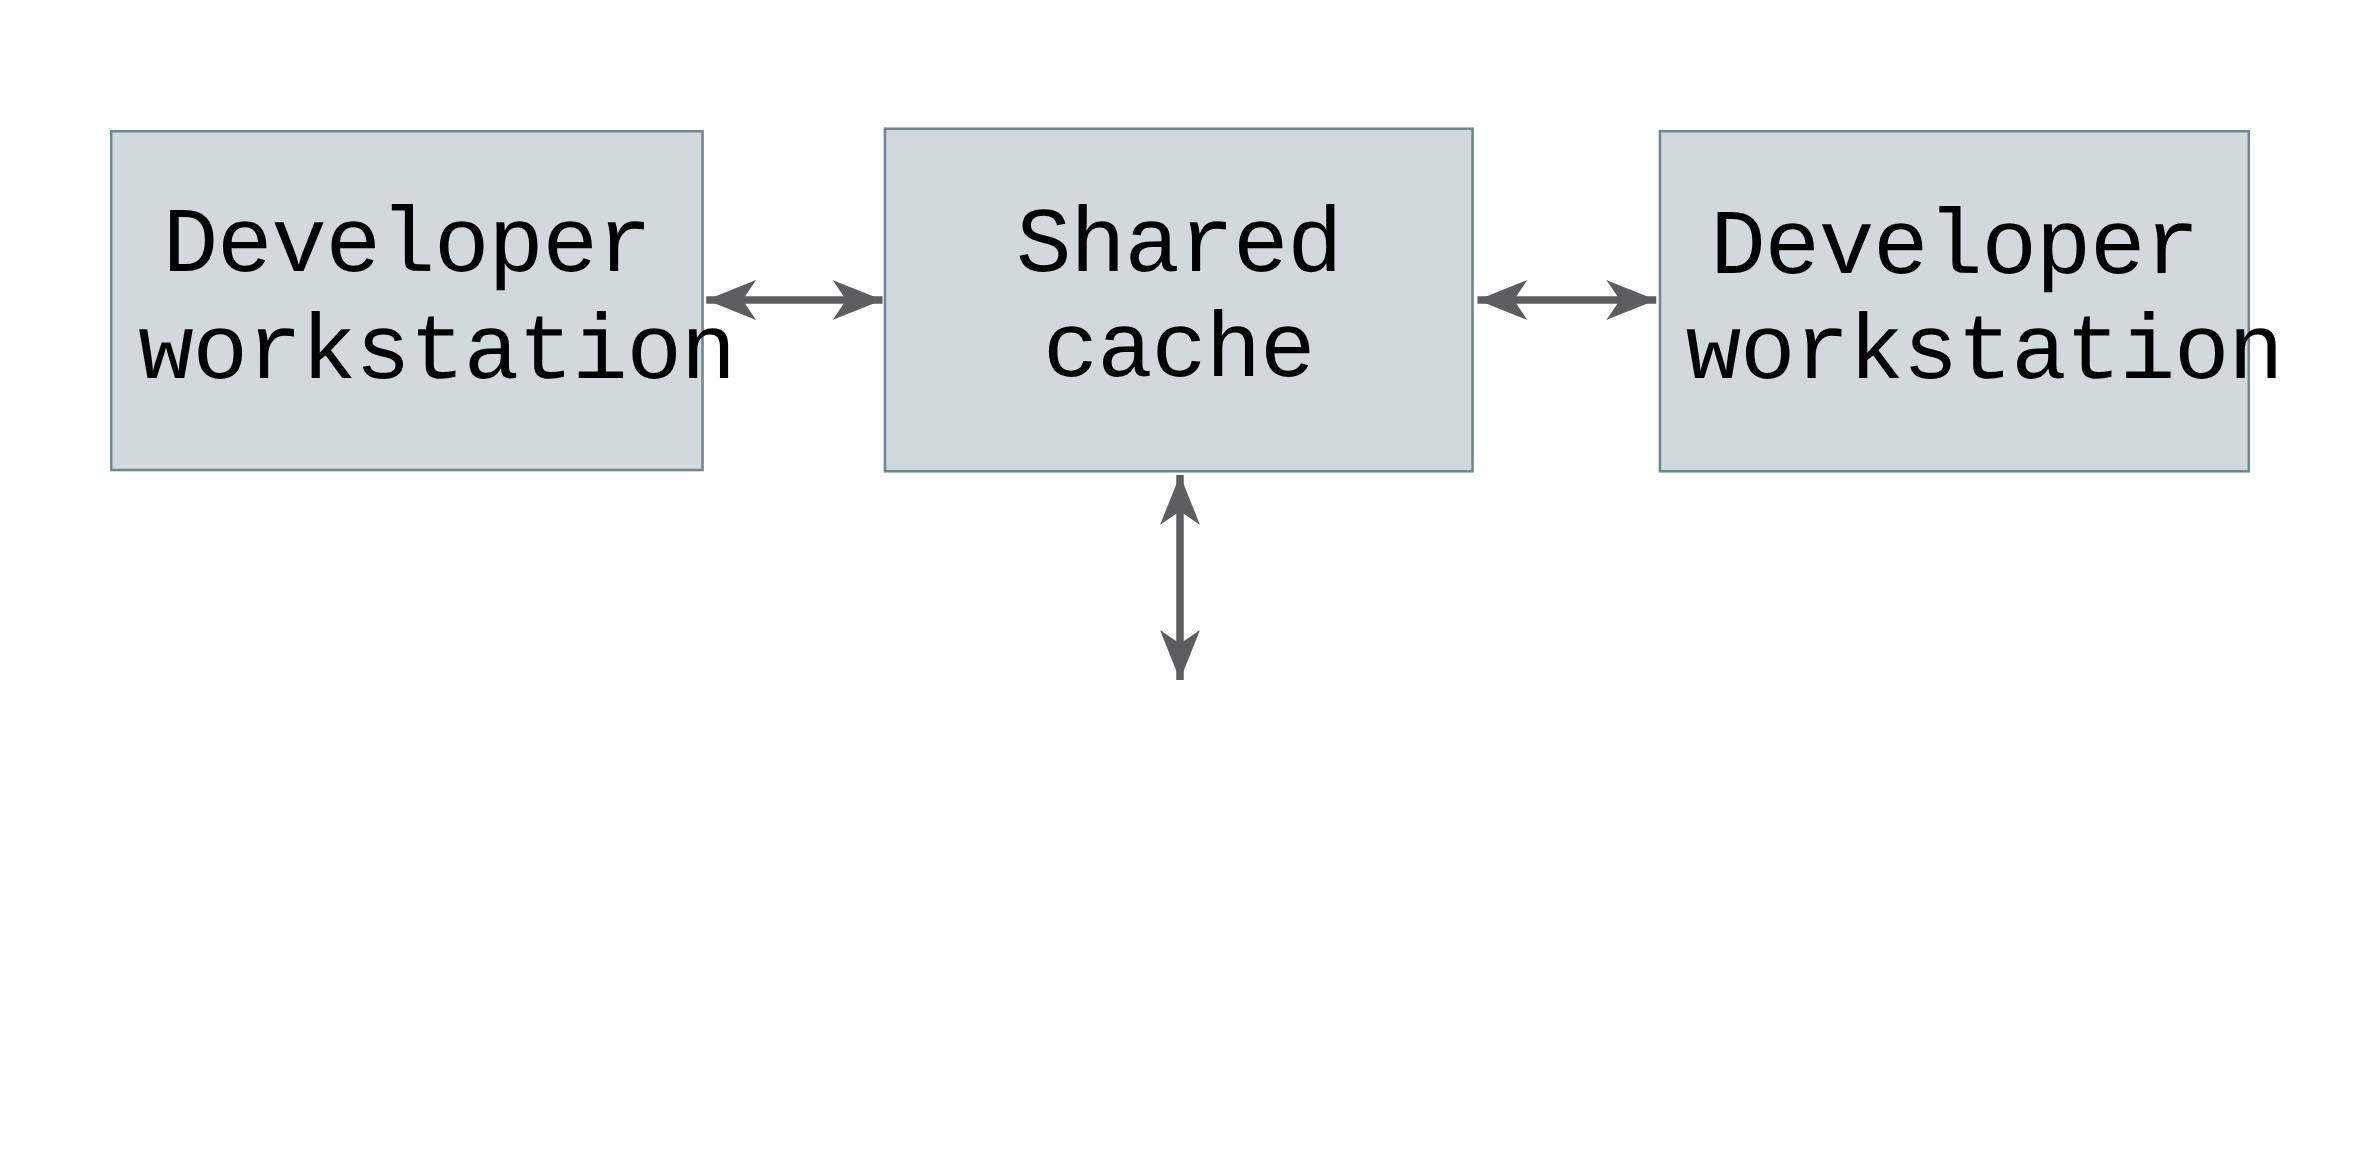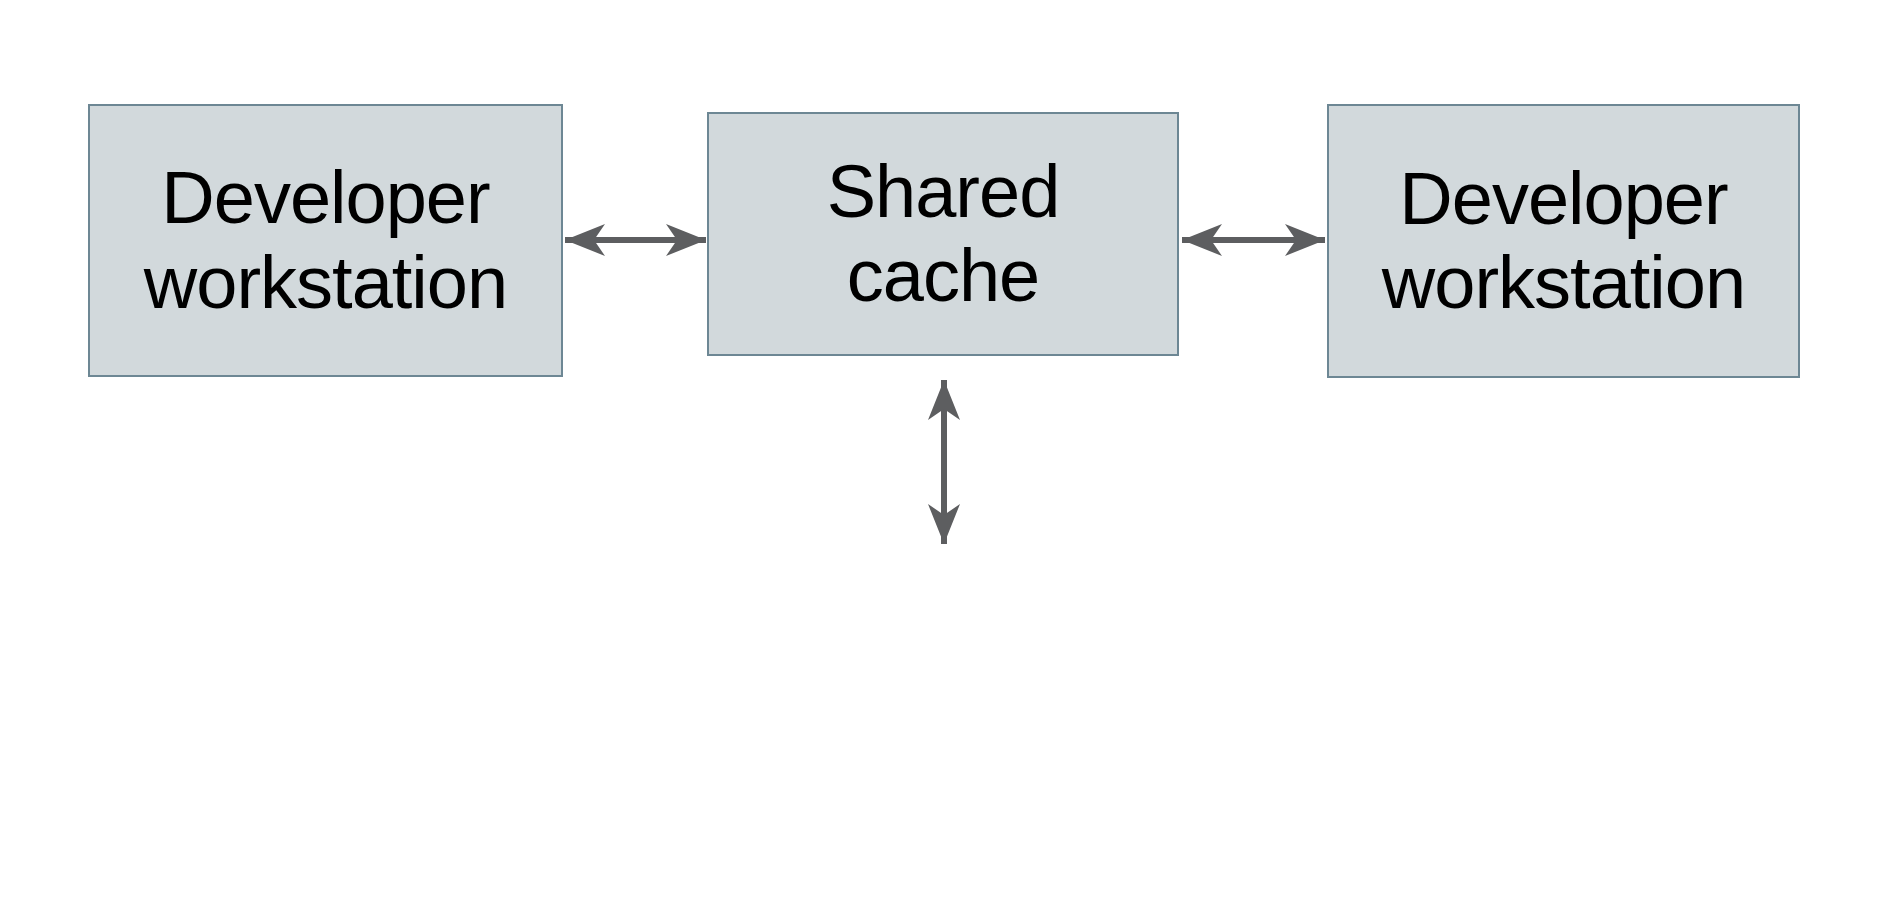--- a/index.html
+++ b/index.html
@@ -5,21 +5,21 @@
   html, body {
     margin: 0;
     padding: 0;
     background: #ffffff;
   }
   .canvas {
     position: relative;
     width: 1900px;
     height: 922px;
     background: var(--bg, #ffffff);
-    font-family: Liberation Sans, sans-serif;
+    font-family: Liberation Mono, monospace;
     overflow: hidden;
   }
   .arrows-layer {
     position: absolute;
     left: 0;
     top: 0;
     width: 1900px;
     height: 922px;
     pointer-events: none;
   }
@@ -43,21 +43,21 @@
   }
   .node .label {
     color: var(--text, #000000);
     font-size: 74px;
     line-height: 1.14;
     font-weight: 400;
     max-width: 430px;
     letter-spacing: -1px;
   }
   .node-dev-left   { left: 88px;   top: 104px; width: 475px; height: 273px; }
-  .node-cache      { left: 707px;  top: 112px; width: 472px; height: 244px; }
+  .node-cache      { left: 707px;  top: 102px; width: 472px; height: 276px; }
   .node-dev-right  { left: 1327px; top: 104px; width: 473px; height: 274px; }
   .node-ci         { left: 708px;  top: 546px; width: 473px; height: 271px; }
 </style>
 </head>
 <body>
 
 <div class="canvas">
 
   <svg class="arrows-layer" viewBox="0 0 1900 922" xmlns="http://www.w3.org/2000/svg">
     <defs>

